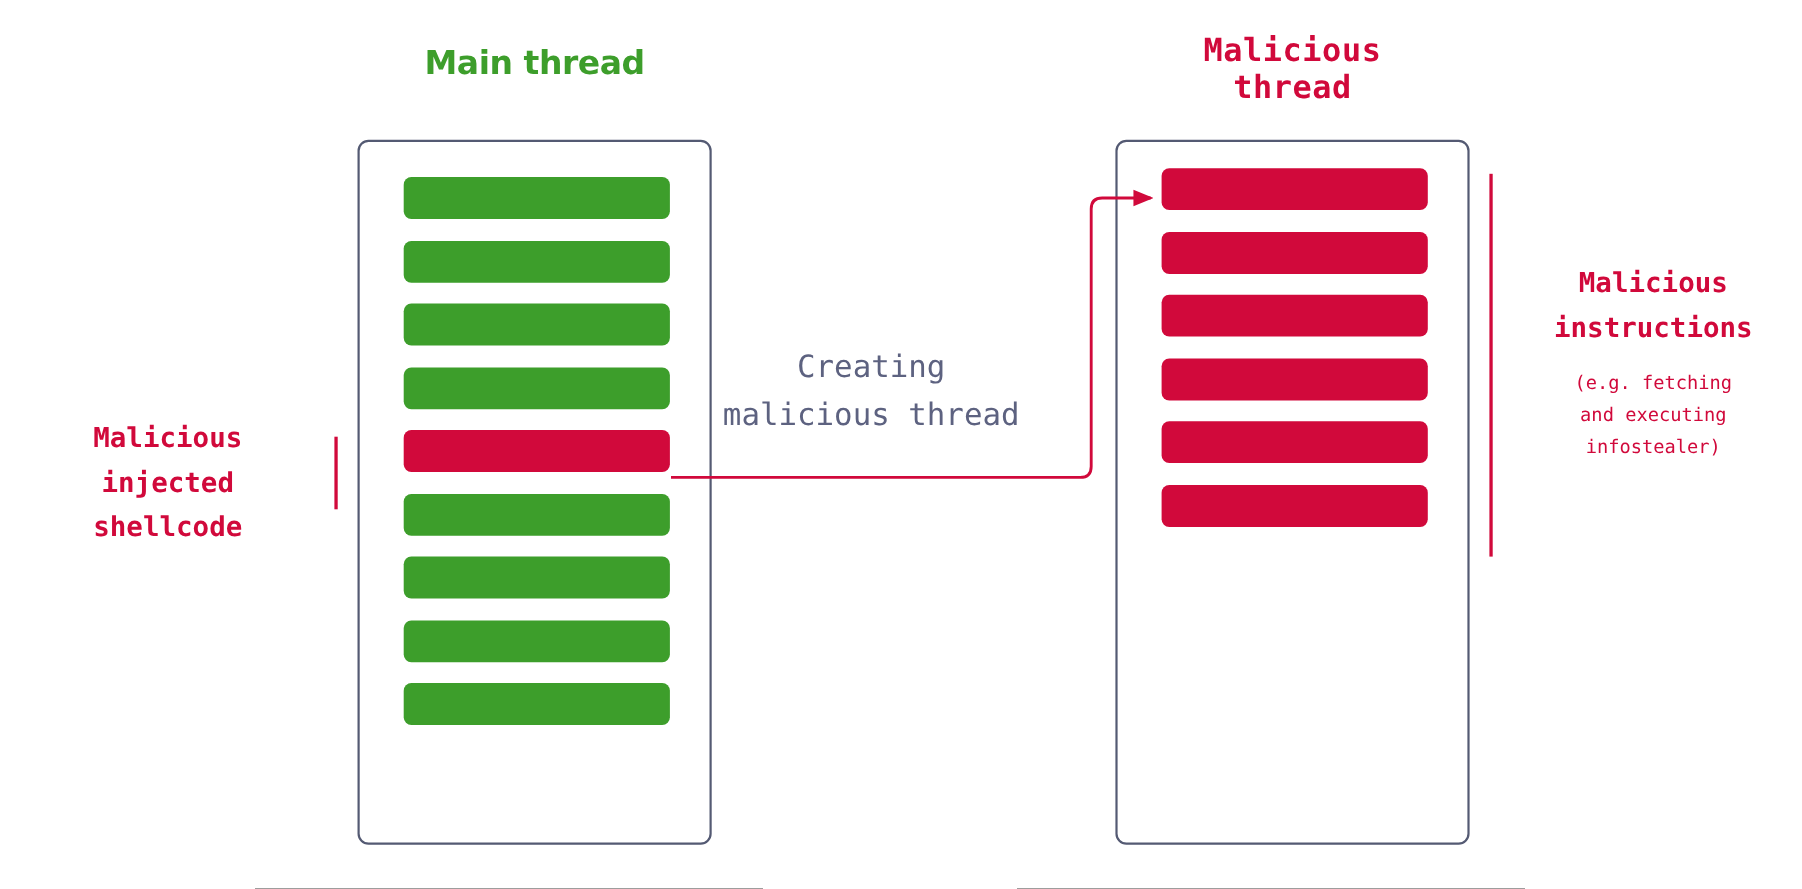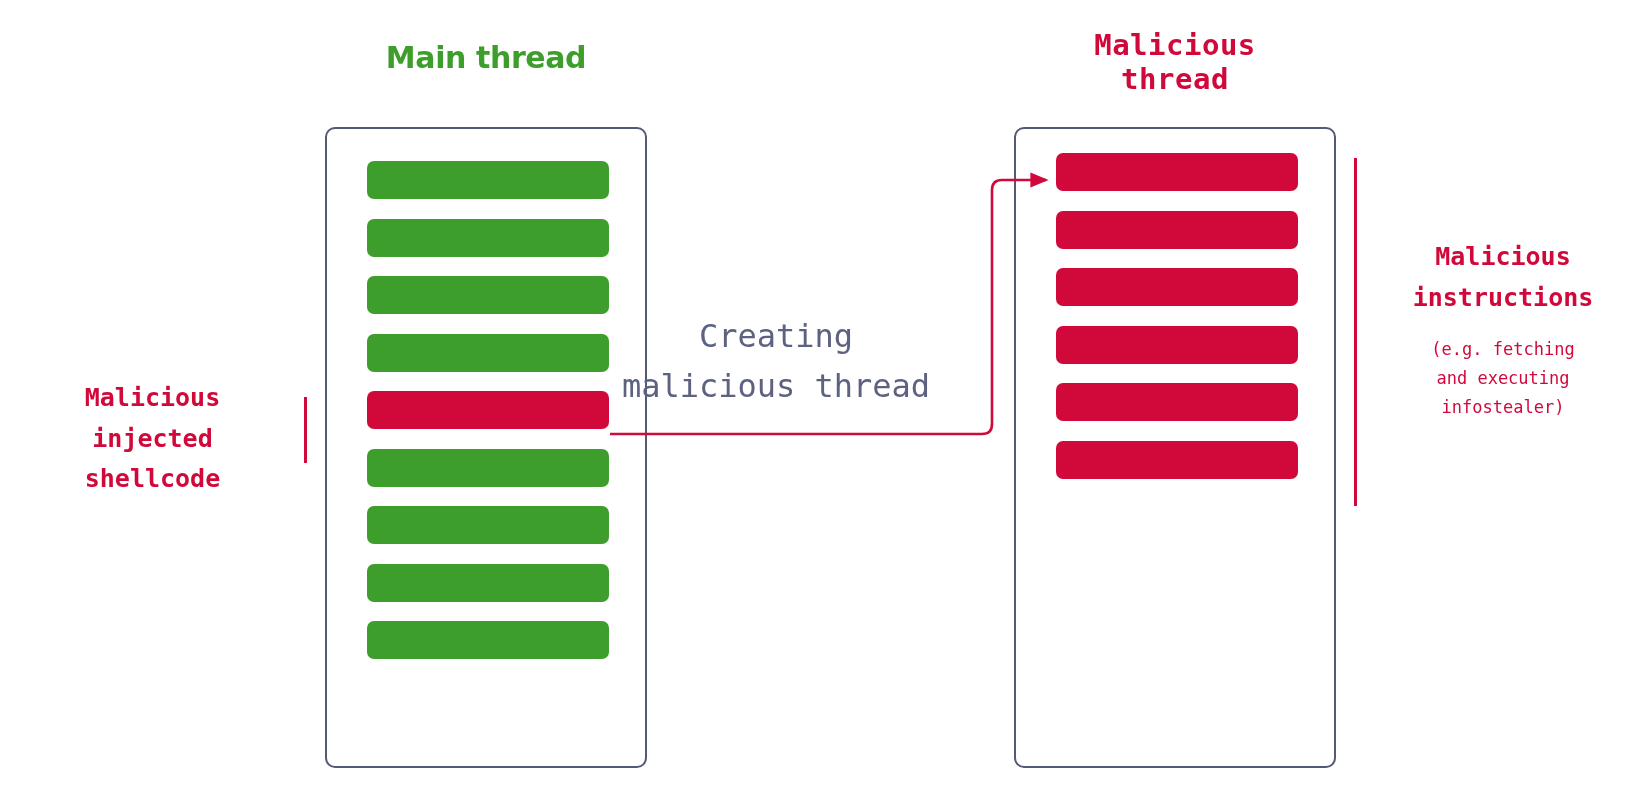--- a/index.html
+++ b/index.html
@@ -123,26 +123,26 @@
     position: absolute;
     background: #d1093b;
     width: 3px;
   }
   #accent-left  { left: 304px;  top: 397px; height: 66px; }
   #accent-right { left: 1354px; top: 158px; height: 348px; }
 
   
   #caption-create {
     position: absolute;
-    left: 616px;
+    left: 632px;
     top: 312px;
     width: 320px;
     text-align: center;
     font-family: "DejaVu Sans Mono", monospace;
-    font-size: 32px;
+    font-size: 28px;
     line-height: 1.55;
     color: #5d6280;
     white-space: pre-line;
   }
 
   
   #connector {
     position: absolute;
     left: 0;
     top: 0;

